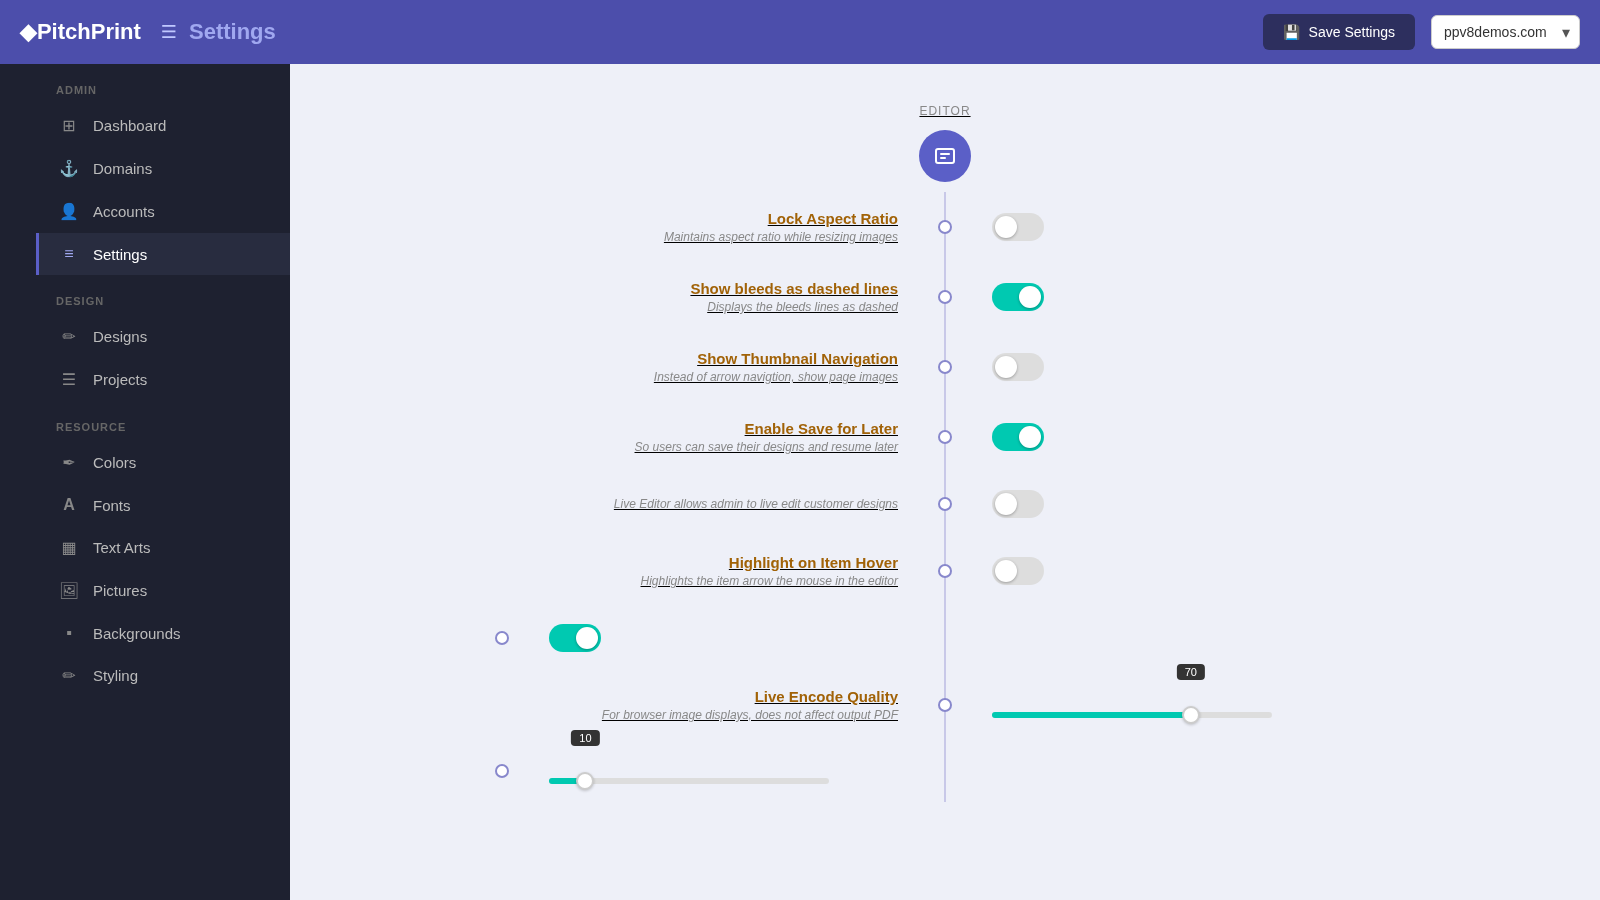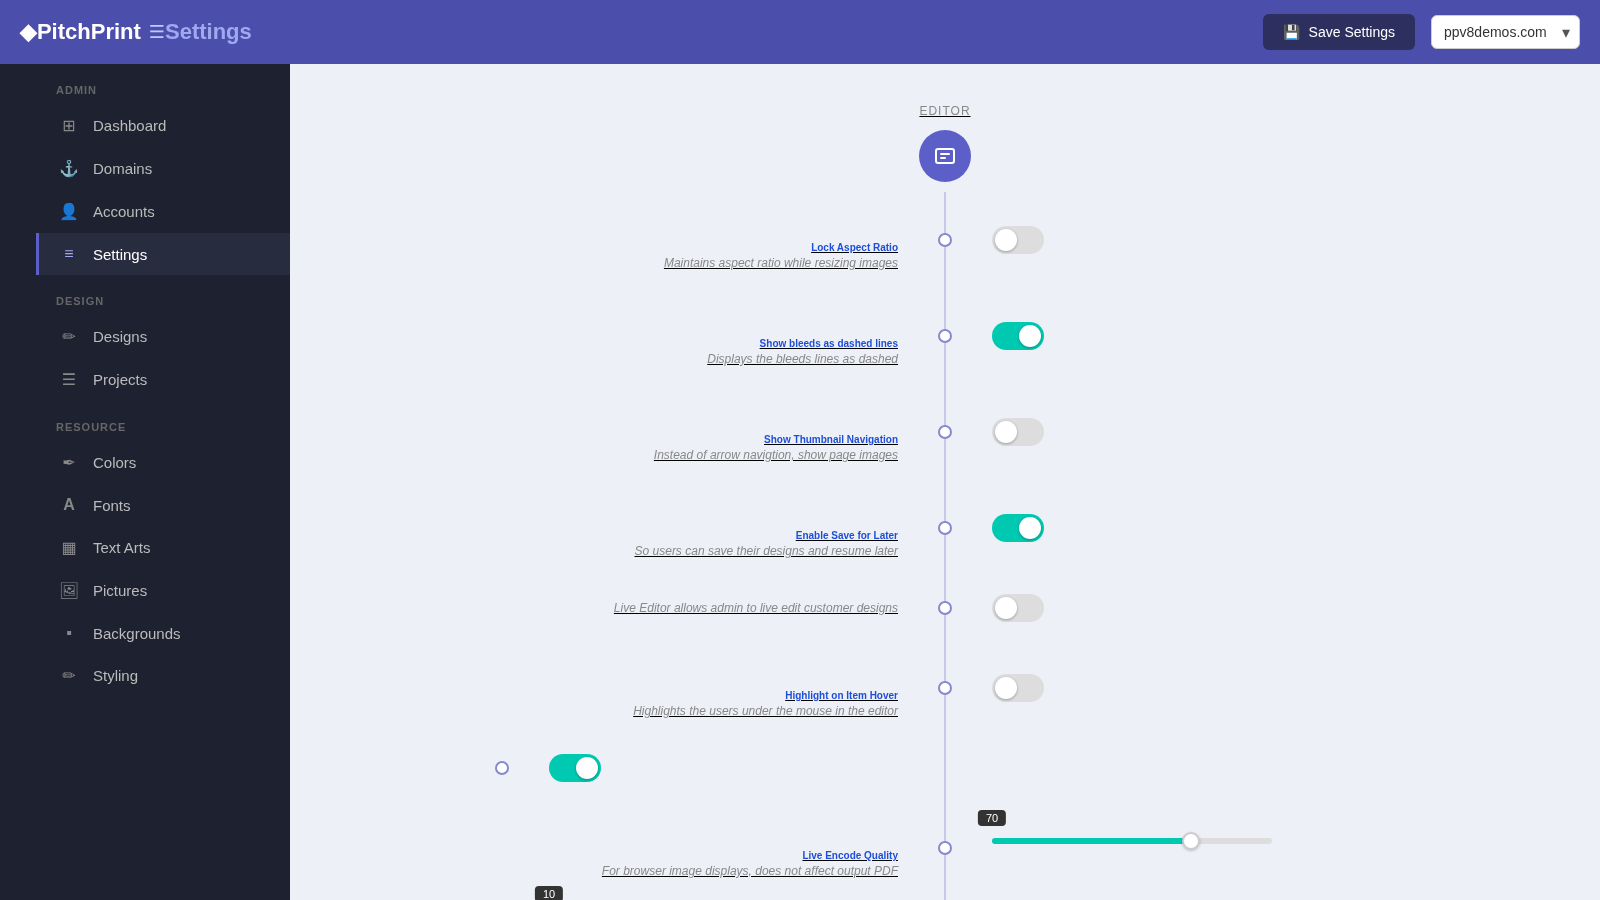--- a/index.html
+++ b/index.html
@@ -3,21 +3,21 @@
   <meta charset="utf-8">
   <style>
     * { box-sizing: border-box; margin: 0; padding: 0; }
     body { font-family: 'Segoe UI', Arial, sans-serif; background: #f0f0f8; display: flex; flex-direction: column; height: 900px; overflow: hidden; }
 
     
     .topbar {
       display: flex; align-items: center; background: #4c4eab; height: 64px;
       padding: 0 20px; gap: 16px; flex-shrink: 0;
     }
-    .topbar-left { display: flex; align-items: center; flex: 1; }
+    .topbar-left { display: flex; align-items: center; gap: 12px; flex: 1; }
     .save-btn {
       background: #2d2f5e; color: #fff; border: none; padding: 10px 20px;
       border-radius: 6px; cursor: pointer; font-size: 14px; display: flex;
       align-items: center; gap: 8px; font-weight: 500;
     }
     .domain-select {
       background: #fff; color: #333; border: 1px solid #ccc;
       padding: 8px 32px 8px 12px; border-radius: 6px; font-size: 14px;
       cursor: pointer; appearance: none; -webkit-appearance: none;
     }
@@ -83,21 +83,21 @@
 
     
     .setting-row {
       display: flex; align-items: center; width: 100%; position: relative;
       padding: 18px 0; z-index: 1;
     }
     .setting-left {
       flex: 1; text-align: right; padding-right: 40px;
     }
     .setting-name {
-      font-size: 10px; font-weight: 600; color: #1d4ed8; margin-bottom: 3px; margin-top: 32px;
+      font-size: 15px; font-weight: 600; color: #a16207; margin-bottom: 3px;
     }
     .setting-desc {
       font-size: 12px; color: #888; font-style: italic;
     }
     .timeline-dot {
       width: 14px; height: 14px; border-radius: 50%;
       background: #fff; border: 2px solid #8888cc;
       flex-shrink: 0; z-index: 2;
     }
     .setting-right {
@@ -111,21 +111,21 @@
     }
     .toggle.on { background: #00c9b1; }
     .toggle-thumb {
       width: 22px; height: 22px; border-radius: 50%; background: #fff;
       position: absolute; top: 3px; left: 3px; transition: left 0.2s;
       box-shadow: 0 1px 3px rgba(0,0,0,0.3);
     }
     .toggle.on .toggle-thumb { left: 27px; }
 
     
-    .slider-wrapper { position: relative; display: flex; flex-direction: row; gap: 0; width: 280px; }
+    .slider-wrapper { position: relative; display: flex; flex-direction: column; gap: 0; width: 280px; }
     .slider-tooltip {
       background: #333; color: #fff; font-size: 11px; padding: 2px 8px;
       border-radius: 4px; position: absolute; top: -28px;
       transform: translateX(-50%);
     }
     .slider-track {
       width: 100%; height: 6px; border-radius: 3px; background: #ddd;
       position: relative; cursor: pointer;
     }
     .slider-fill {
@@ -297,21 +297,21 @@
           <div class="setting-right">
             <div class="toggle">
               <div class="toggle-thumb"></div>
             </div>
           </div>
         </div>
 
         <div class="setting-row">
           <div class="setting-left">
             <div class="setting-name">Highlight on Item Hover</div>
-            <div class="setting-desc">Highlights the users under the mouse in the editor</div>
+            <div class="setting-desc">Highlights the item arrow the mouse in the editor</div>
           </div>
           <div class="timeline-dot"></div>
           <div class="setting-right">
             <div class="toggle">
               <div class="toggle-thumb"></div>
             </div>
           </div>
         </div>
 
         <div class="setting-row">

